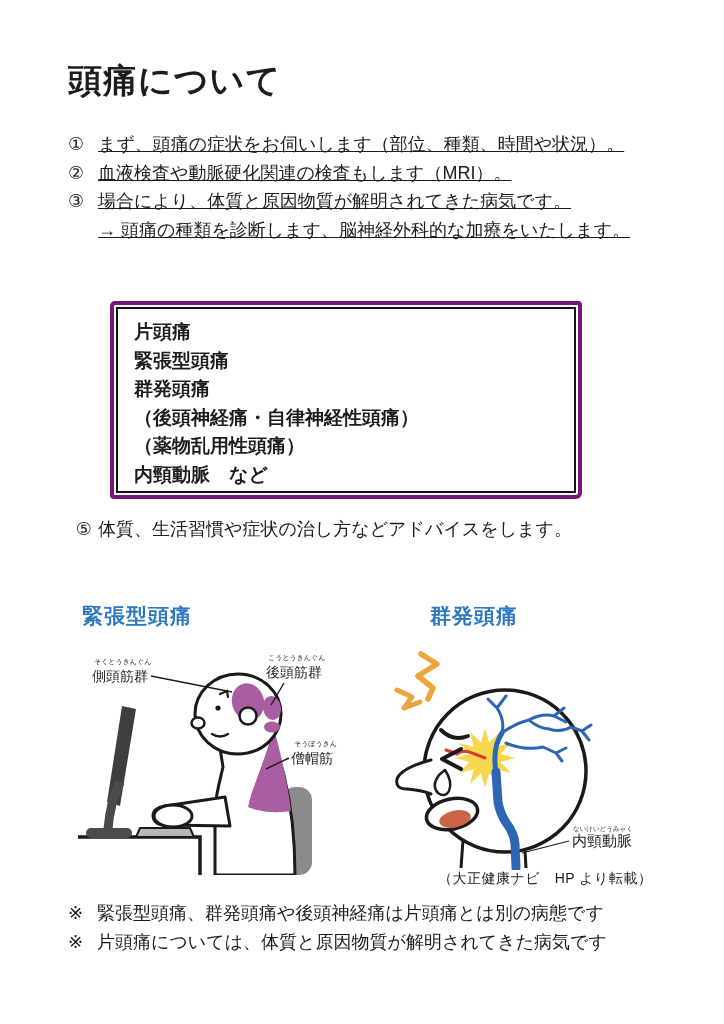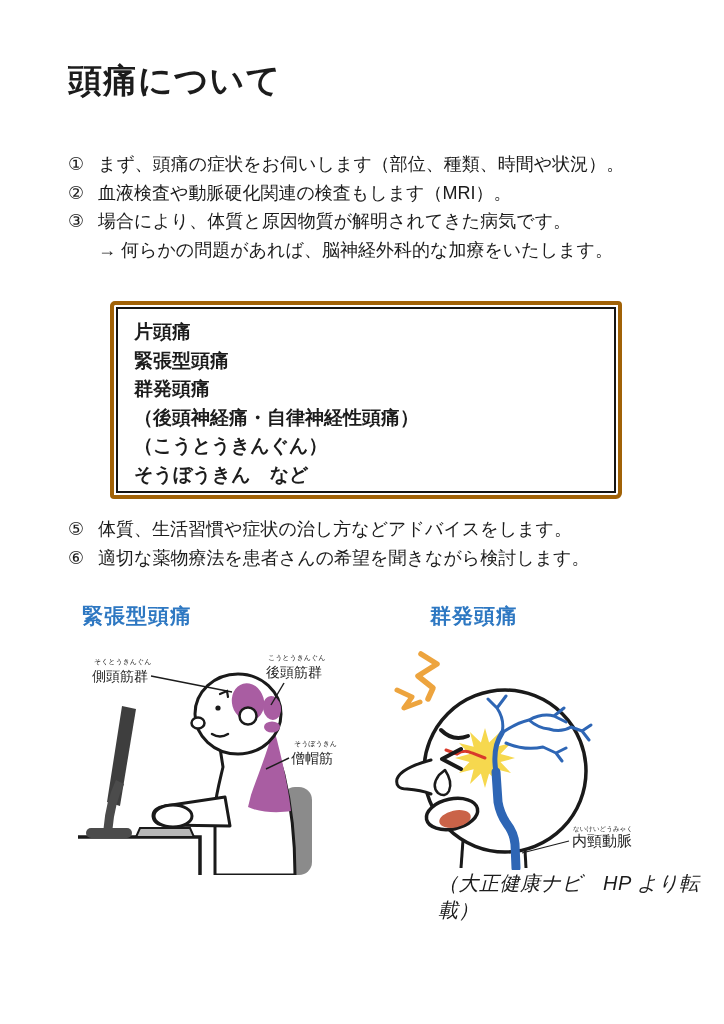--- a/index.html
+++ b/index.html
@@ -2,44 +2,44 @@
 <html lang="ja"><head>
 <meta charset="utf-8">
 <style>
   html,body{margin:0;padding:0;background:#ffffff;}
   body{width:724px;height:1024px;font-family:"Liberation Sans","DejaVu Sans",sans-serif;color:#1c1c1c;}
   .page{position:relative;width:724px;height:1024px;background:#ffffff;overflow:hidden;}
 
   .title{position:absolute;left:68px;top:58px;margin:0;font-size:34px;font-weight:bold;letter-spacing:1px;}
 
   .steps{position:absolute;left:68px;font-size:18px;line-height:28.5px;}
-  .steps-main{top:150px;}
-  .steps-after{top:515px;}
+  .steps-main{top:130px;text-decoration:underline;}
+  .steps-after{top:515px;text-align:right;}
   .step{white-space:nowrap;}
   .step .marker{display:inline-block;width:24px;margin-right:6px;}
   .step.indent{padding-left:30px;}
 
-  .types-box{position:absolute;left:110px;top:301px;width:512px;height:198px;box-sizing:border-box;
-    border:4px solid #a16207;border-radius:5px 4px 6px 4px;
+  .types-box{position:absolute;left:110px;top:301px;width:472px;height:198px;box-sizing:border-box;
+    border:4px solid #701a75;border-radius:5px 4px 6px 4px;
     box-shadow:inset 0 0 0 2px #ffffff, inset 0 0 0 4px #141414;
     padding:13px 0 0 20px;font-size:19px;font-weight:bold;line-height:28.5px;}
 
   .fig-heading{position:absolute;top:602px;font-size:21px;font-weight:bold;color:#2e78c2;letter-spacing:1px;}
   .fig-heading.left{left:82px;}
   .fig-heading.right{left:430px;}
 
   .fig{position:absolute;}
   .fig-tension{left:70px;top:645px;}
   .fig-cluster{left:385px;top:642px;}
 
   .fig-label{font-size:14px;fill:#1c1c1c;}
   .fig-ruby{font-size:7px;fill:#1c1c1c;}
   .lead{stroke:#1c1c1c;stroke-width:1.4;fill:none;}
 
-  .credit{position:absolute;left:438px;top:870px;font-size:20px;letter-spacing:0.5px;font-style:italic;}
+  .credit{position:absolute;left:438px;top:870px;font-size:14px;letter-spacing:0.5px;}
 
   .notes{position:absolute;left:68px;top:899px;font-size:18px;line-height:29px;}
   .note{white-space:nowrap;}
   .note .marker{display:inline-block;width:22px;margin-right:7px;}
 </style>
 </head>
 <body>
 
 <div class="page">
 
@@ -49,39 +49,36 @@
     <div class="step">
       <span class="marker">①</span><span>まず、頭痛の症状をお伺いします（部位、種類、時間や状況）。</span>
     </div>
     <div class="step">
       <span class="marker">②</span><span>血液検査や動脈硬化関連の検査もします（MRI）。</span>
     </div>
     <div class="step">
       <span class="marker">③</span><span>場合により、体質と原因物質が解明されてきた病気です。</span>
     </div>
     <div class="step indent">
-      <span>→ 何らかの問題があれば、脳神経外科的な加療をいたします。</span>
+      <span>→ 頭痛の種類を診断します、脳神経外科的な加療をいたします。</span>
     </div>
   </div>
 
   <div class="types-box">
     <div>片頭痛</div>
     <div>緊張型頭痛</div>
     <div>群発頭痛</div>
     <div>（後頭神経痛・自律神経性頭痛）</div>
-    <div>（こうとうきんぐん）</div>
-    <div>そうぼうきん　など</div>
+    <div>（薬物乱用性頭痛）</div>
+    <div>内頸動脈　など</div>
   </div>
 
   <div class="steps steps-after">
     <div class="step">
       <span class="marker">⑤</span><span>体質、生活習慣や症状の治し方などアドバイスをします。</span>
-    </div>
-    <div class="step">
-      <span class="marker">⑥</span><span>適切な薬物療法を患者さんの希望を聞きながら検討します。</span>
     </div>
   </div>
 
   <div class="fig-heading left">緊張型頭痛</div>
   <div class="fig-heading right">群発頭痛</div>
 
   <svg class="fig fig-tension" width="290" height="230" viewBox="0 0 290 230">
 
     <rect x="212" y="142" width="30" height="88" rx="13" fill="#8b8b8b"></rect>
 
@@ -150,14 +147,22 @@
     <ellipse cx="67" cy="172" rx="26" ry="15" transform="rotate(-12 67 172)" fill="#ffffff" stroke="#1a1a1a" stroke-width="3.5"></ellipse>
     <ellipse cx="70" cy="177" rx="16" ry="8.5" transform="rotate(-12 70 177)" fill="#ca6348"></ellipse>
 
     <text class="fig-ruby" x="188" y="189" style="font-size:6.5px;">ないけいどうみゃく</text>
     <text class="fig-label" x="187" y="204" style="font-size:15px;">内頸動脈</text>
     <path class="lead" d="M184,199 L137,211" style="stroke-width:1.2;"></path>
   </svg>
 
   <div class="credit">（大正健康ナビ　HP より転載）</div>
 
+  <div class="notes">
+    <div class="note">
+      <span class="marker">※</span><span>緊張型頭痛、群発頭痛や後頭神経痛は片頭痛とは別の病態です</span>
+    </div>
+    <div class="note">
+      <span class="marker">※</span><span>片頭痛については、体質と原因物質が解明されてきた病気です</span>
+    </div>
+  </div>
 
 </div>
 
 </body></html>

